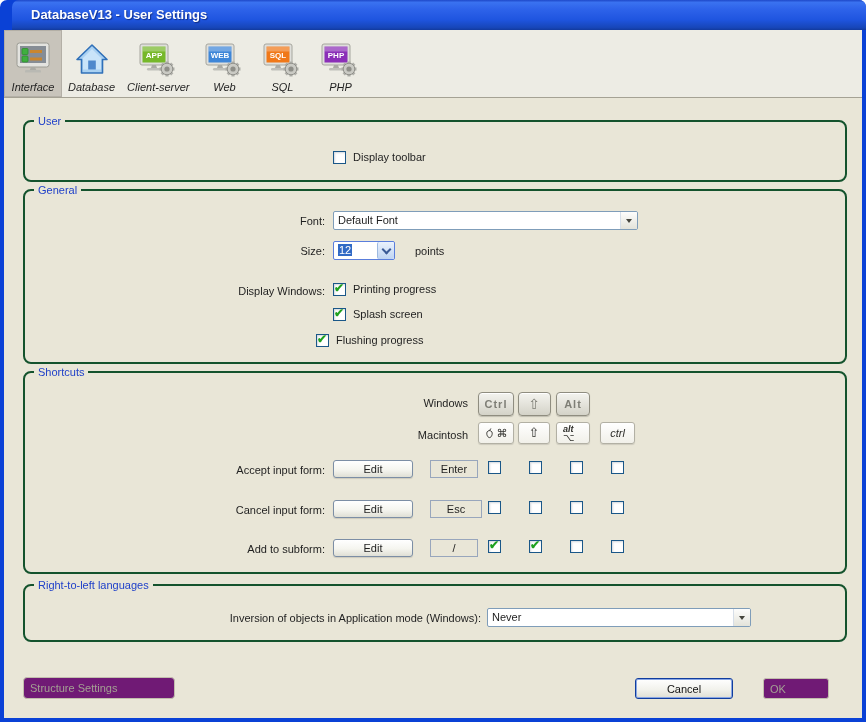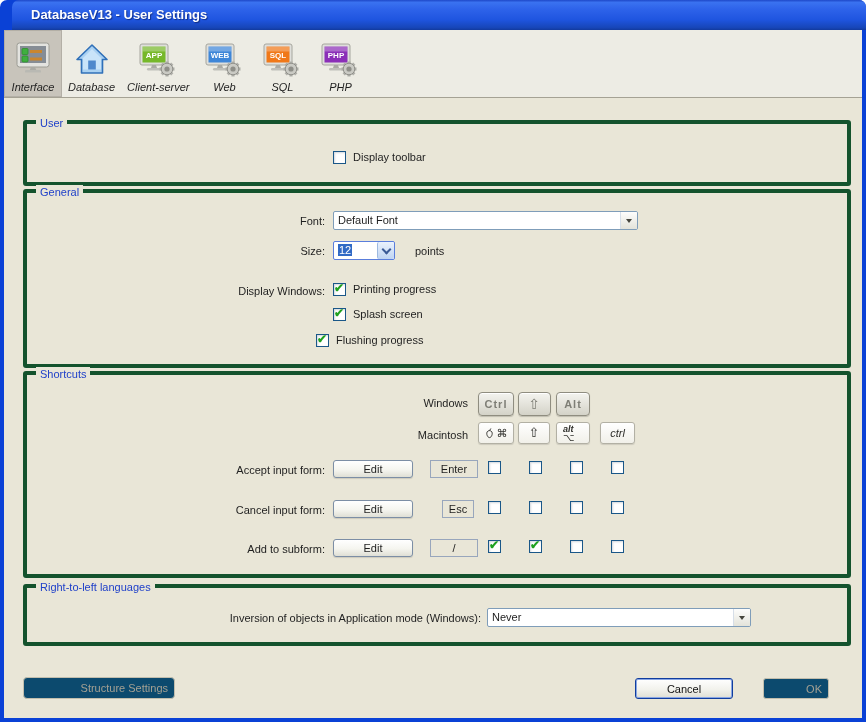--- a/index.html
+++ b/index.html
@@ -28,21 +28,21 @@
     display:flex;align-items:stretch;
   }
   .tb-item{
     display:flex;flex-direction:column;align-items:center;justify-content:flex-end;
     padding:3px 6px 4px;min-width:46px;cursor:default;
   }
   .tb-item.selected{background:#C8C4BB;box-shadow:inset 0 0 0 1px #B3AFA6;}
   .tb-item .tb-label{margin-top:1px;white-space:nowrap;font-style:italic;}
   .tb-icon{width:44px;height:40px;display:block;}
   
-  .group{position:absolute;left:19px;width:820px;border:4px solid #14532d;border-radius:3px;}
+  .group{position:absolute;left:19px;width:820px;border:2px solid #14532d;border-radius:8px;}
   .group>.gtitle{
     position:absolute;top:-8px;left:9px;background:#E9E6D7;
     padding:0 4px;color:#2041C9;line-height:14px;
   }
   
   .rlab{position:absolute;text-align:right;line-height:14px;white-space:nowrap;}
   .llab{position:absolute;line-height:14px;white-space:nowrap;}
   .combo{
     position:absolute;height:19px;box-sizing:border-box;border:1px solid #7F9DB9;
     background:#fff;border-radius:2px;display:flex;align-items:center;overflow:hidden;
@@ -94,21 +94,21 @@
     box-shadow:0 1px 1px rgba(0,0,0,.12);
     color:#2F2F2B;text-align:center;line-height:20px;
   }
   .key-mac .apple-glyph{display:inline-block;vertical-align:-2px;margin-right:3px;}
   .key-mac.alt-key{line-height:normal;font-size:9px;text-align:left;padding:2px 0 0 6px;}
   .key-mac.alt-key .alt-top{font-style:italic;font-weight:bold;display:block;line-height:8px;}
   .key-mac.alt-key .alt-sym{display:block;line-height:9px;font-size:10px;}
   .key-mac.ctrl-key{font-style:italic;}
   .btn-disabled{
     position:absolute;box-sizing:border-box;border:1px solid #C2BEAD;border-radius:4px;
-    background:#0c4a6e;color:#A3A093;text-align:right;
+    background:#701a75;color:#A3A093;text-align:left;
   }
   .btn-default{
     position:absolute;box-sizing:border-box;border:1px solid #103D9E;border-radius:3px;
     background:linear-gradient(180deg,#FFFFFF 0%,#F2F2EC 55%,#DEDED4 100%);
     box-shadow:inset 0 0 0 1px #89A6E3;color:#111;text-align:center;line-height:19px;
   }
 </style>
 </head>
 <body>
 
@@ -300,21 +300,21 @@
     <span class="keybox" style="left:426px;top:430px;width:48px;">Enter</span>
     <span class="cbgroup" style="left:484px;top:431px;">
       <span class="cb"></span>
       <span class="cb"></span>
       <span class="cb"></span>
       <span class="cb"></span>
     </span>
 
     <span class="rlab" style="left:181px;width:140px;top:473px;">Cancel input form:</span>
     <span class="xp-btn" style="left:329px;top:470px;width:80px;">Edit</span>
-    <span class="keybox" style="left:438px;top:470px;width:32px;">Esc</span>
+    <span class="keybox" style="left:426px;top:470px;width:52px;">Esc</span>
     <span class="cbgroup" style="left:484px;top:471px;">
       <span class="cb"></span>
       <span class="cb"></span>
       <span class="cb"></span>
       <span class="cb"></span>
     </span>
 
     <span class="rlab" style="left:181px;width:140px;top:512px;">Add to subform:</span>
     <span class="xp-btn" style="left:329px;top:509px;width:80px;">Edit</span>
     <span class="keybox" style="left:426px;top:509px;width:48px;">/</span>

